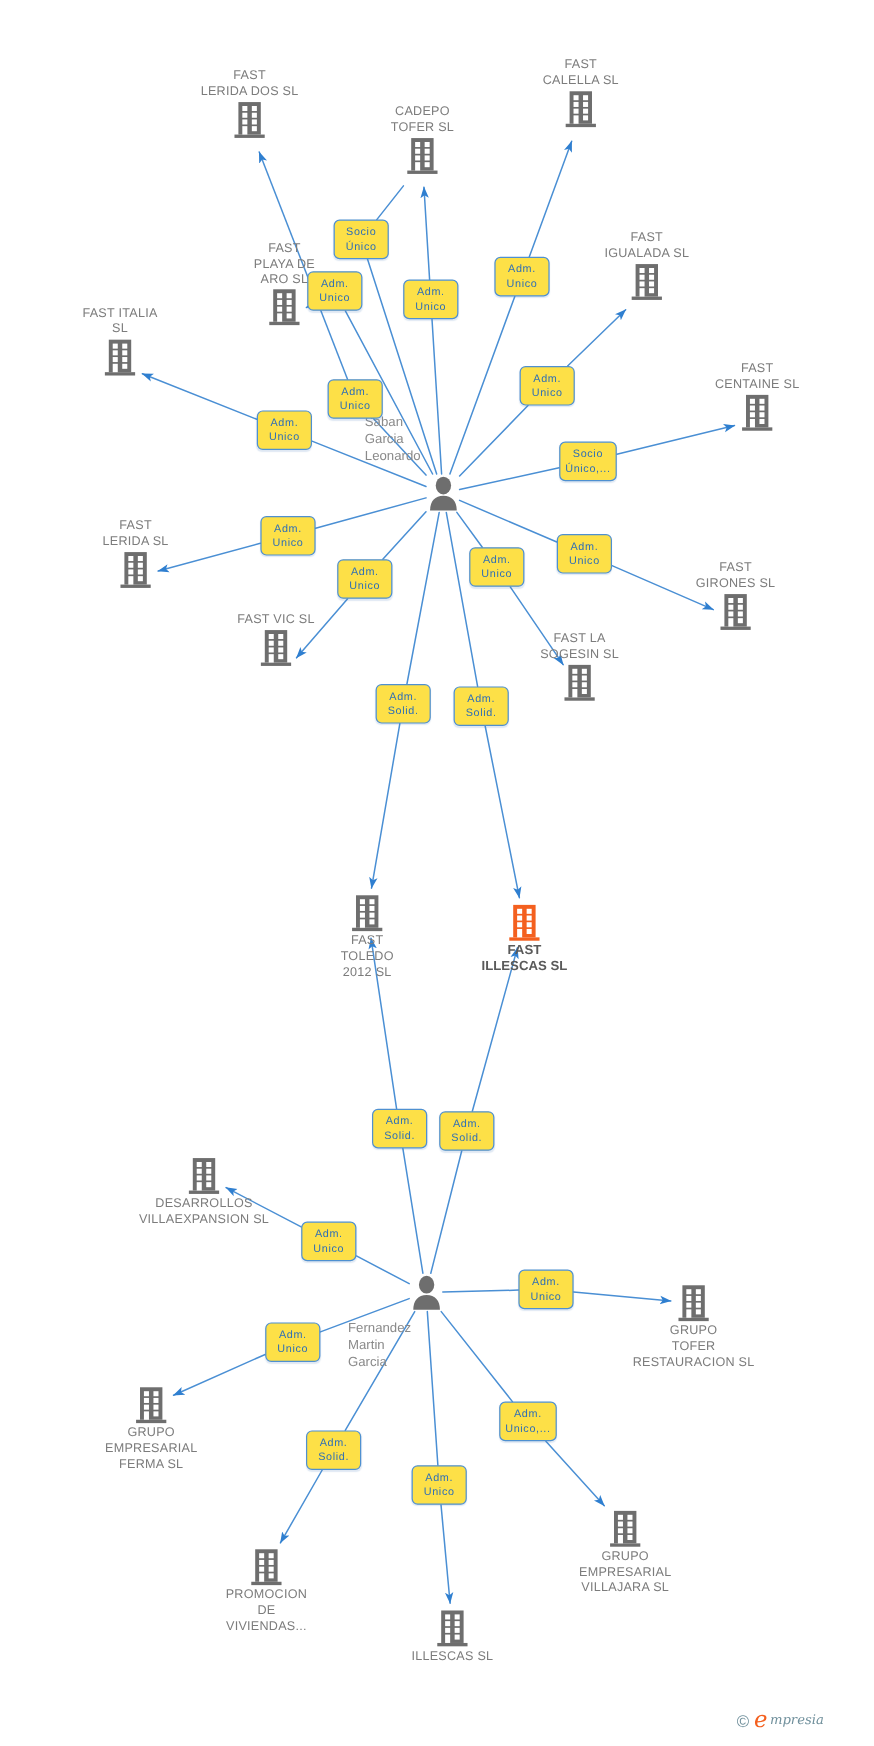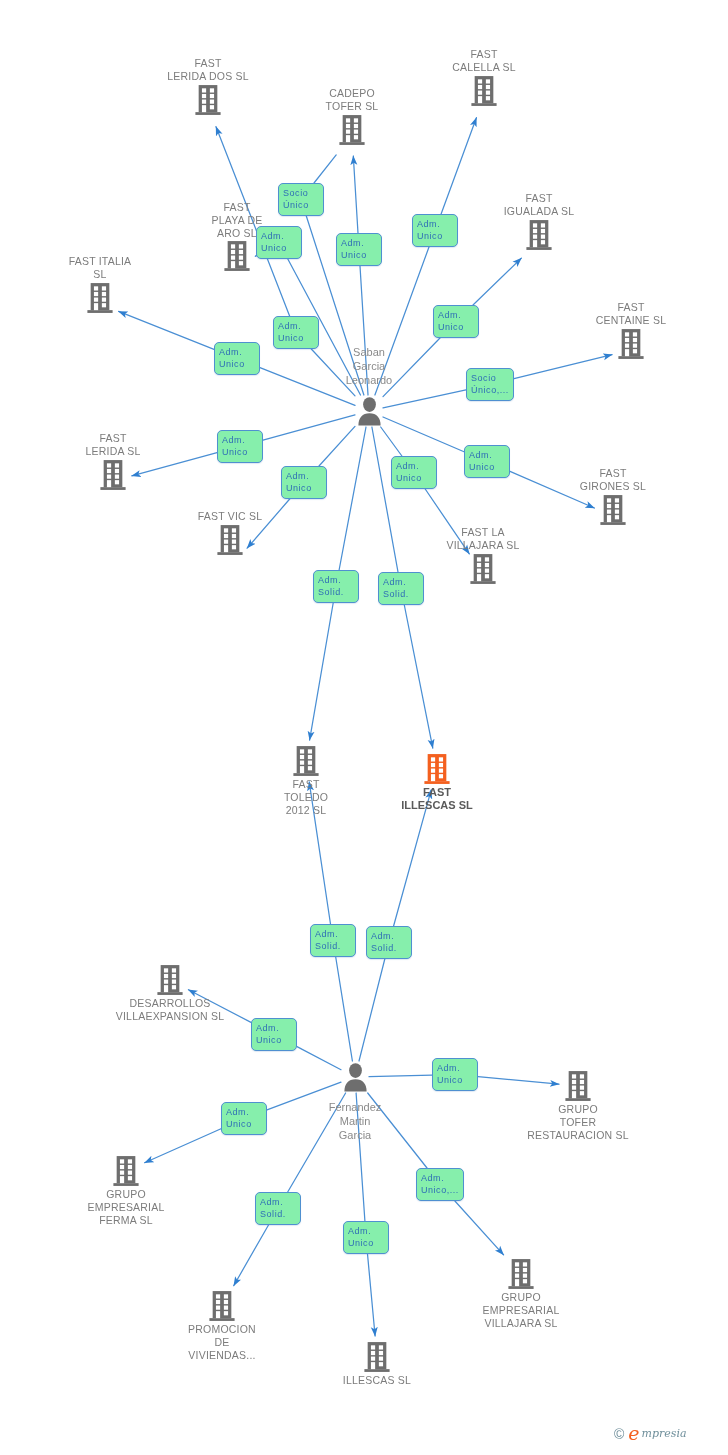--- a/index.html
+++ b/index.html
@@ -48,45 +48,45 @@
     letter-spacing:0;
   }
   .company.labeltop .cname{ margin-top:0; margin-bottom:1px;}
   .company.labeltop{ display:flex; flex-direction:column-reverse;}
 
   
   .person{
     position:absolute;
     width:130px;
     margin-left:-65px;
-    text-align:center;
   }
   .person .pname{
     display:block;
     font-size:11px;
     color:#8a8a8a;
     line-height:1.28;
     white-space:pre-line;
     margin-top:0px;
   }
   .person .pic{display:block;margin:0 auto;}
 
   
   .chip{
     position:absolute;
     box-sizing:border-box;
     min-width:46px;
     padding:3px 4px 4px;
-    background:#86efac;
+    background:#fde047;
     border:1.3px solid #4f90d0;
     border-radius:5px;
     color:#2f6fb5;
     font-size:9px;
     letter-spacing:.06em;
     line-height:1.35;
+    text-align:center;
     white-space:pre-line;
     box-shadow:0 1px 1px rgba(80,130,190,.18);
   }
 
   
   #watermark{
     position:absolute;
     display:flex;
     align-items:center;
     gap:4px;
@@ -384,21 +384,21 @@
             <rect x="17" y="4.5" width="4.5" height="4.5"></rect>
             <rect x="8.5" y="10.5" width="4.5" height="4.5"></rect>
             <rect x="17" y="10.5" width="4.5" height="4.5"></rect>
             <rect x="8.5" y="16.5" width="4.5" height="4.5"></rect>
             <rect x="17" y="16.5" width="4.5" height="4.5"></rect>
             <rect x="8.5" y="22.5" width="4.5" height="7.5"></rect>
             <rect x="17" y="22.5" width="4.5" height="4.5"></rect>
           </g>
         </svg>
         <span class="cname">FAST LA
-VILLAJARA SL</span>
+SOGESIN SL</span>
       </div>
       <div class="company" style="left: 306px; top: 745px;">
         <svg width="28" height="32" viewBox="0 0 30 34" class="bld">
           <g fill="#6e6e6e">
             <rect x="5" y="1" width="20" height="29"></rect>
             <rect x="1.5" y="30" width="27" height="3"></rect>
           </g>
           <g fill="#ffffff">
             <rect x="8.5" y="4.5" width="4.5" height="4.5"></rect>
             <rect x="17" y="4.5" width="4.5" height="4.5"></rect>

